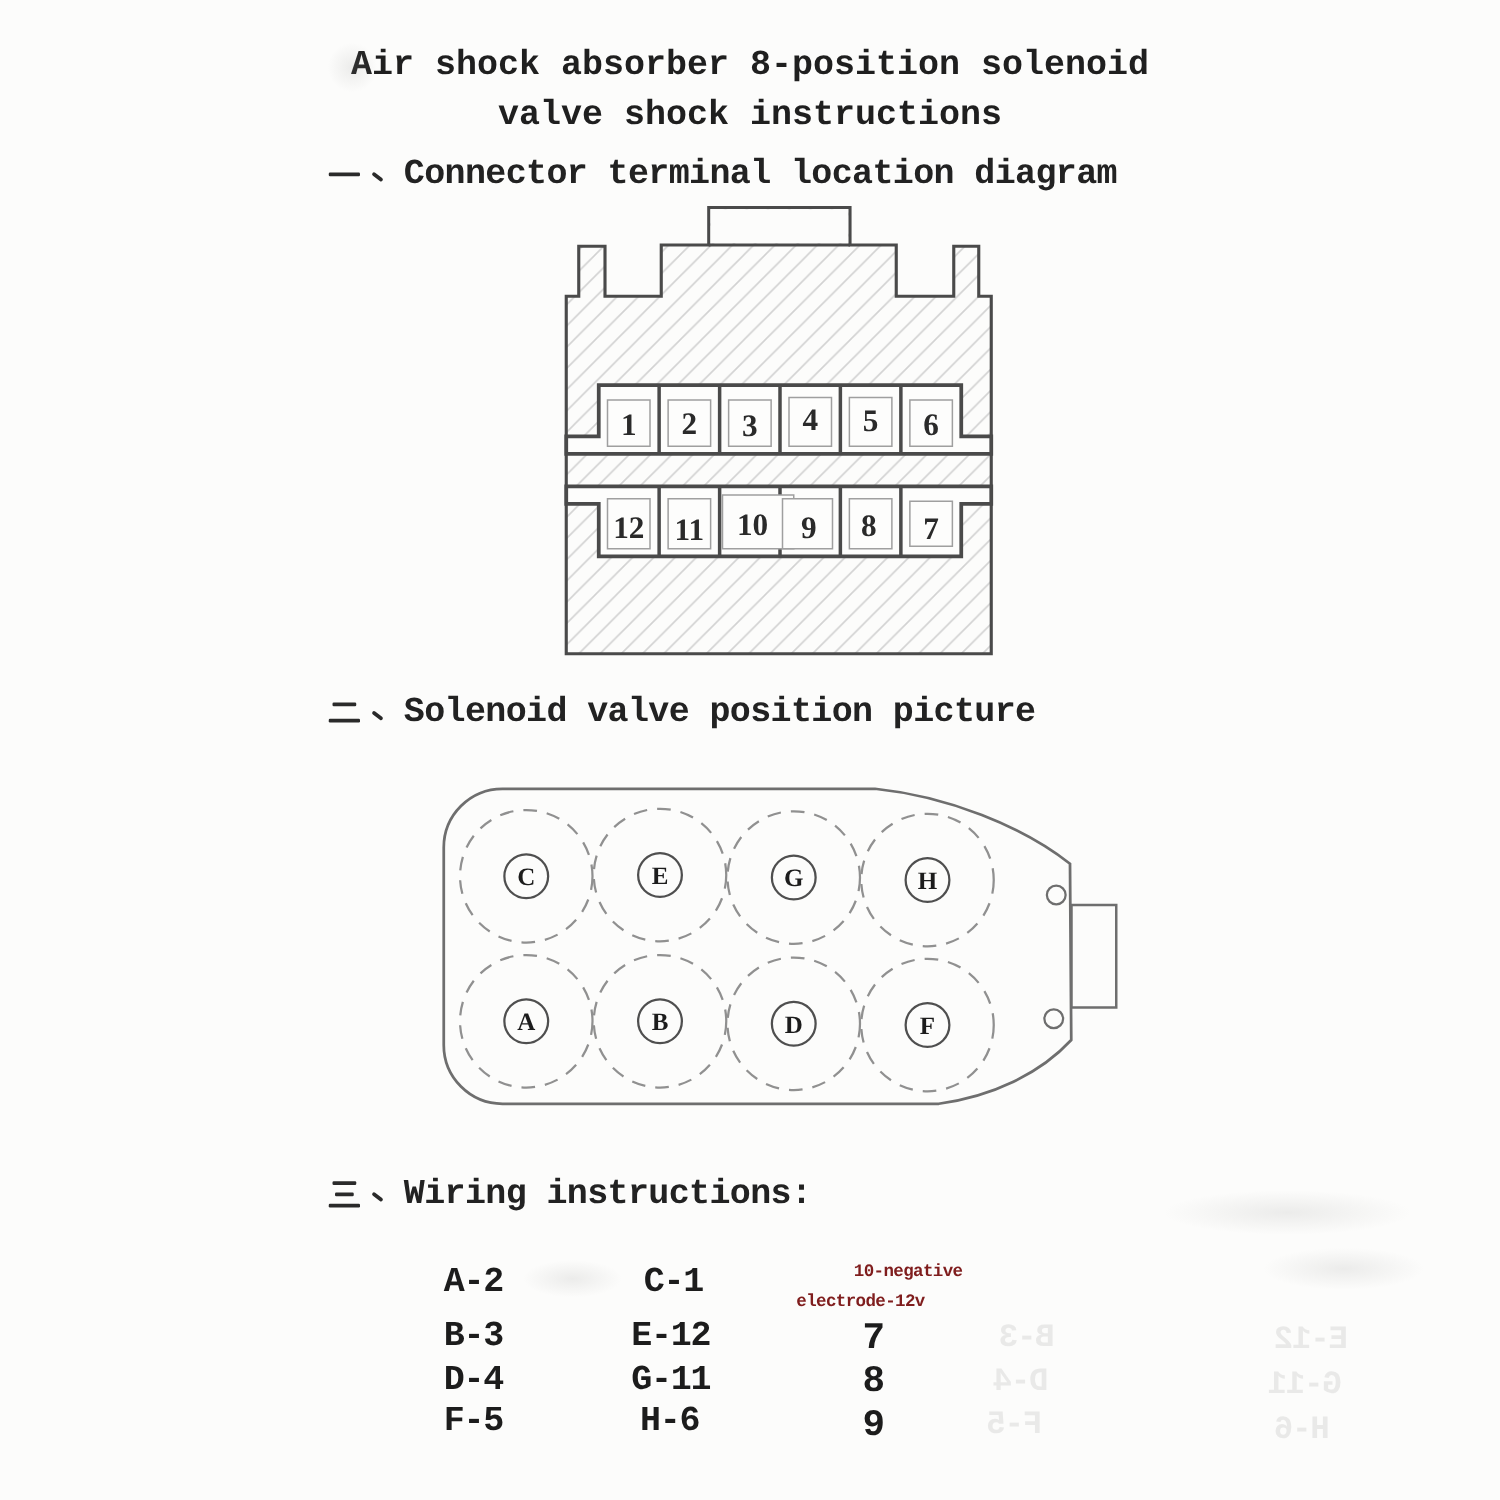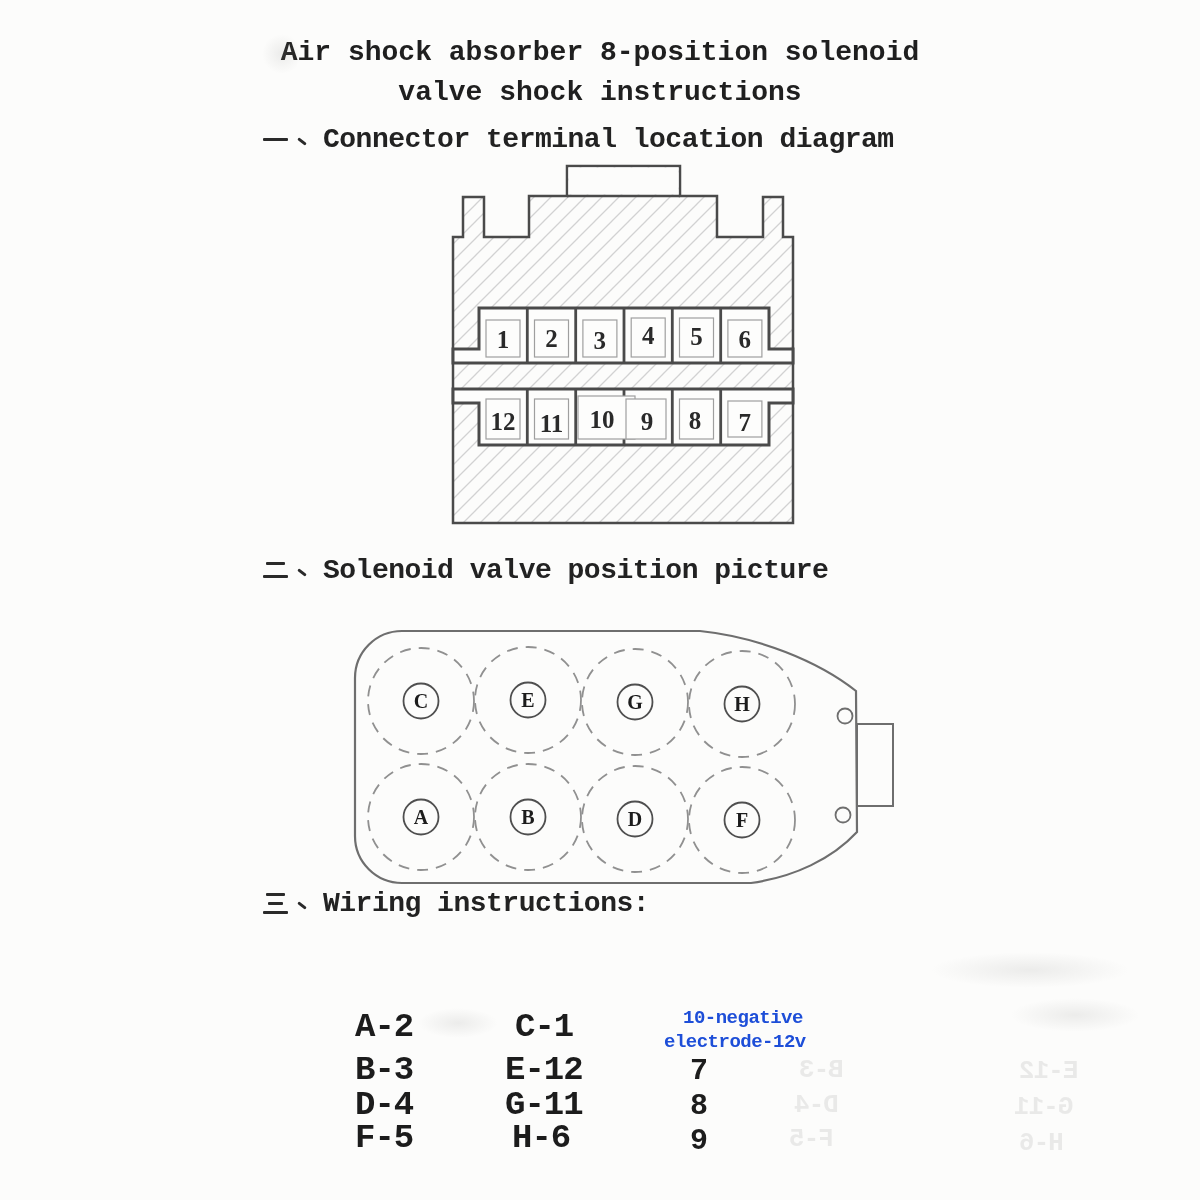--- a/index.html
+++ b/index.html
@@ -15,45 +15,45 @@
     line-height:40px; color:#1f1f1f; letter-spacing:0;
   }
   
   .heading {
     position:absolute; left:262px; display:flex; align-items:center;
     font-size:28px; font-weight:700; letter-spacing:-0.5px; color:#222;
     height:30px; white-space:nowrap;
   }
   .h-one   { top:124px; }
   .h-two   { top:555px; }
-  .h-three { top:888px; }
+  .h-three { top:940px; }
   
   .sec-num { position:relative; width:27px; height:22px; margin-right:6px; flex:0 0 auto; }
   .sec-num .bar { position:absolute; background:#2a2a2a; height:3px; border-radius:1px; }
   .n1 .bar.b1 { top:10px; left:1px; width:25px; }
   .n2 .bar.b1 { top:3px;  left:4px; width:19px; }
   .n2 .bar.b2 { top:16px; left:1px; width:25px; }
   .n3 .bar.b1 { top:1px;  left:4px; width:19px; }
   .n3 .bar.b2 { top:10px; left:6px; width:15px; }
   .n3 .bar.b3 { top:19px; left:1px; width:25px; }
   .sec-comma {
     position:relative; width:14px; height:22px; margin-right:14px; flex:0 0 auto;
   }
   .sec-comma::after {
     content:""; position:absolute; left:2px; top:12px; width:10px; height:3px;
     background:#2a2a2a; border-radius:2px; transform:rotate(38deg);
   }
   
   .fig-layer { position:absolute; left:0; top:0; width:1200px; height:1200px; }
   
   .wire {
-    position:absolute; font-weight:700; font-size:34px;
+    position:absolute; font-weight:700; font-size:28px;
     letter-spacing:-1px; color:#1c1c1c; white-space:nowrap; line-height:30px;
   }
-  .wire.small { font-size:19px; letter-spacing:-0.5px; line-height:24px; color:#1d4ed8; }
+  .wire.small { font-size:14px; letter-spacing:-0.5px; line-height:24px; color:#7f1d1d; }
   .wire.num   { font-size:30px; }
   
   .ghost {
     position:absolute; font-weight:700; font-size:26px; letter-spacing:-1px;
     color:#8d8d8d; opacity:0.16; transform:scaleX(-1); filter:blur(0.6px);
     white-space:nowrap;
   }
   
   .smudge { position:absolute; pointer-events:none;
     background:radial-gradient(ellipse at center, rgba(150,150,148,0.16), rgba(150,150,148,0) 70%);
@@ -214,21 +214,21 @@
   <div class="wire" style="left:355px; top:1055px;">B-3</div>
   <div class="wire" style="left:355px; top:1090px;">D-4</div>
   <div class="wire" style="left:355px; top:1123px;">F-5</div>
 
   <div class="wire" style="left:515px; top:1012px;">C-1</div>
   <div class="wire" style="left:505px; top:1055px;">E-12</div>
   <div class="wire" style="left:505px; top:1090px;">G-11</div>
   <div class="wire" style="left:512px; top:1123px;">H-6</div>
 
   <div class="wire small" style="left:683px; top:1006px;">10-negative</div>
-  <div class="wire small" style="left:664px; top:1030px;text-align:center;">electrode-12v</div>
+  <div class="wire small" style="left:637px; top:1030px;text-align:center;">electrode-12v</div>
   <div class="wire num" style="left:690px; top:1056px;">7</div>
   <div class="wire num" style="left:690px; top:1091px;">8</div>
   <div class="wire num" style="left:690px; top:1126px;">9</div>
 
   <div class="ghost" style="left:800px;  top:1055px;">B-3</div>
   <div class="ghost" style="left:795px;  top:1090px;">D-4</div>
   <div class="ghost" style="left:790px;  top:1124px;">F-5</div>
   <div class="ghost" style="left:1020px; top:1056px;">E-12</div>
   <div class="ghost" style="left:1015px; top:1092px;">G-11</div>
   <div class="ghost" style="left:1020px; top:1128px;">H-6</div>

